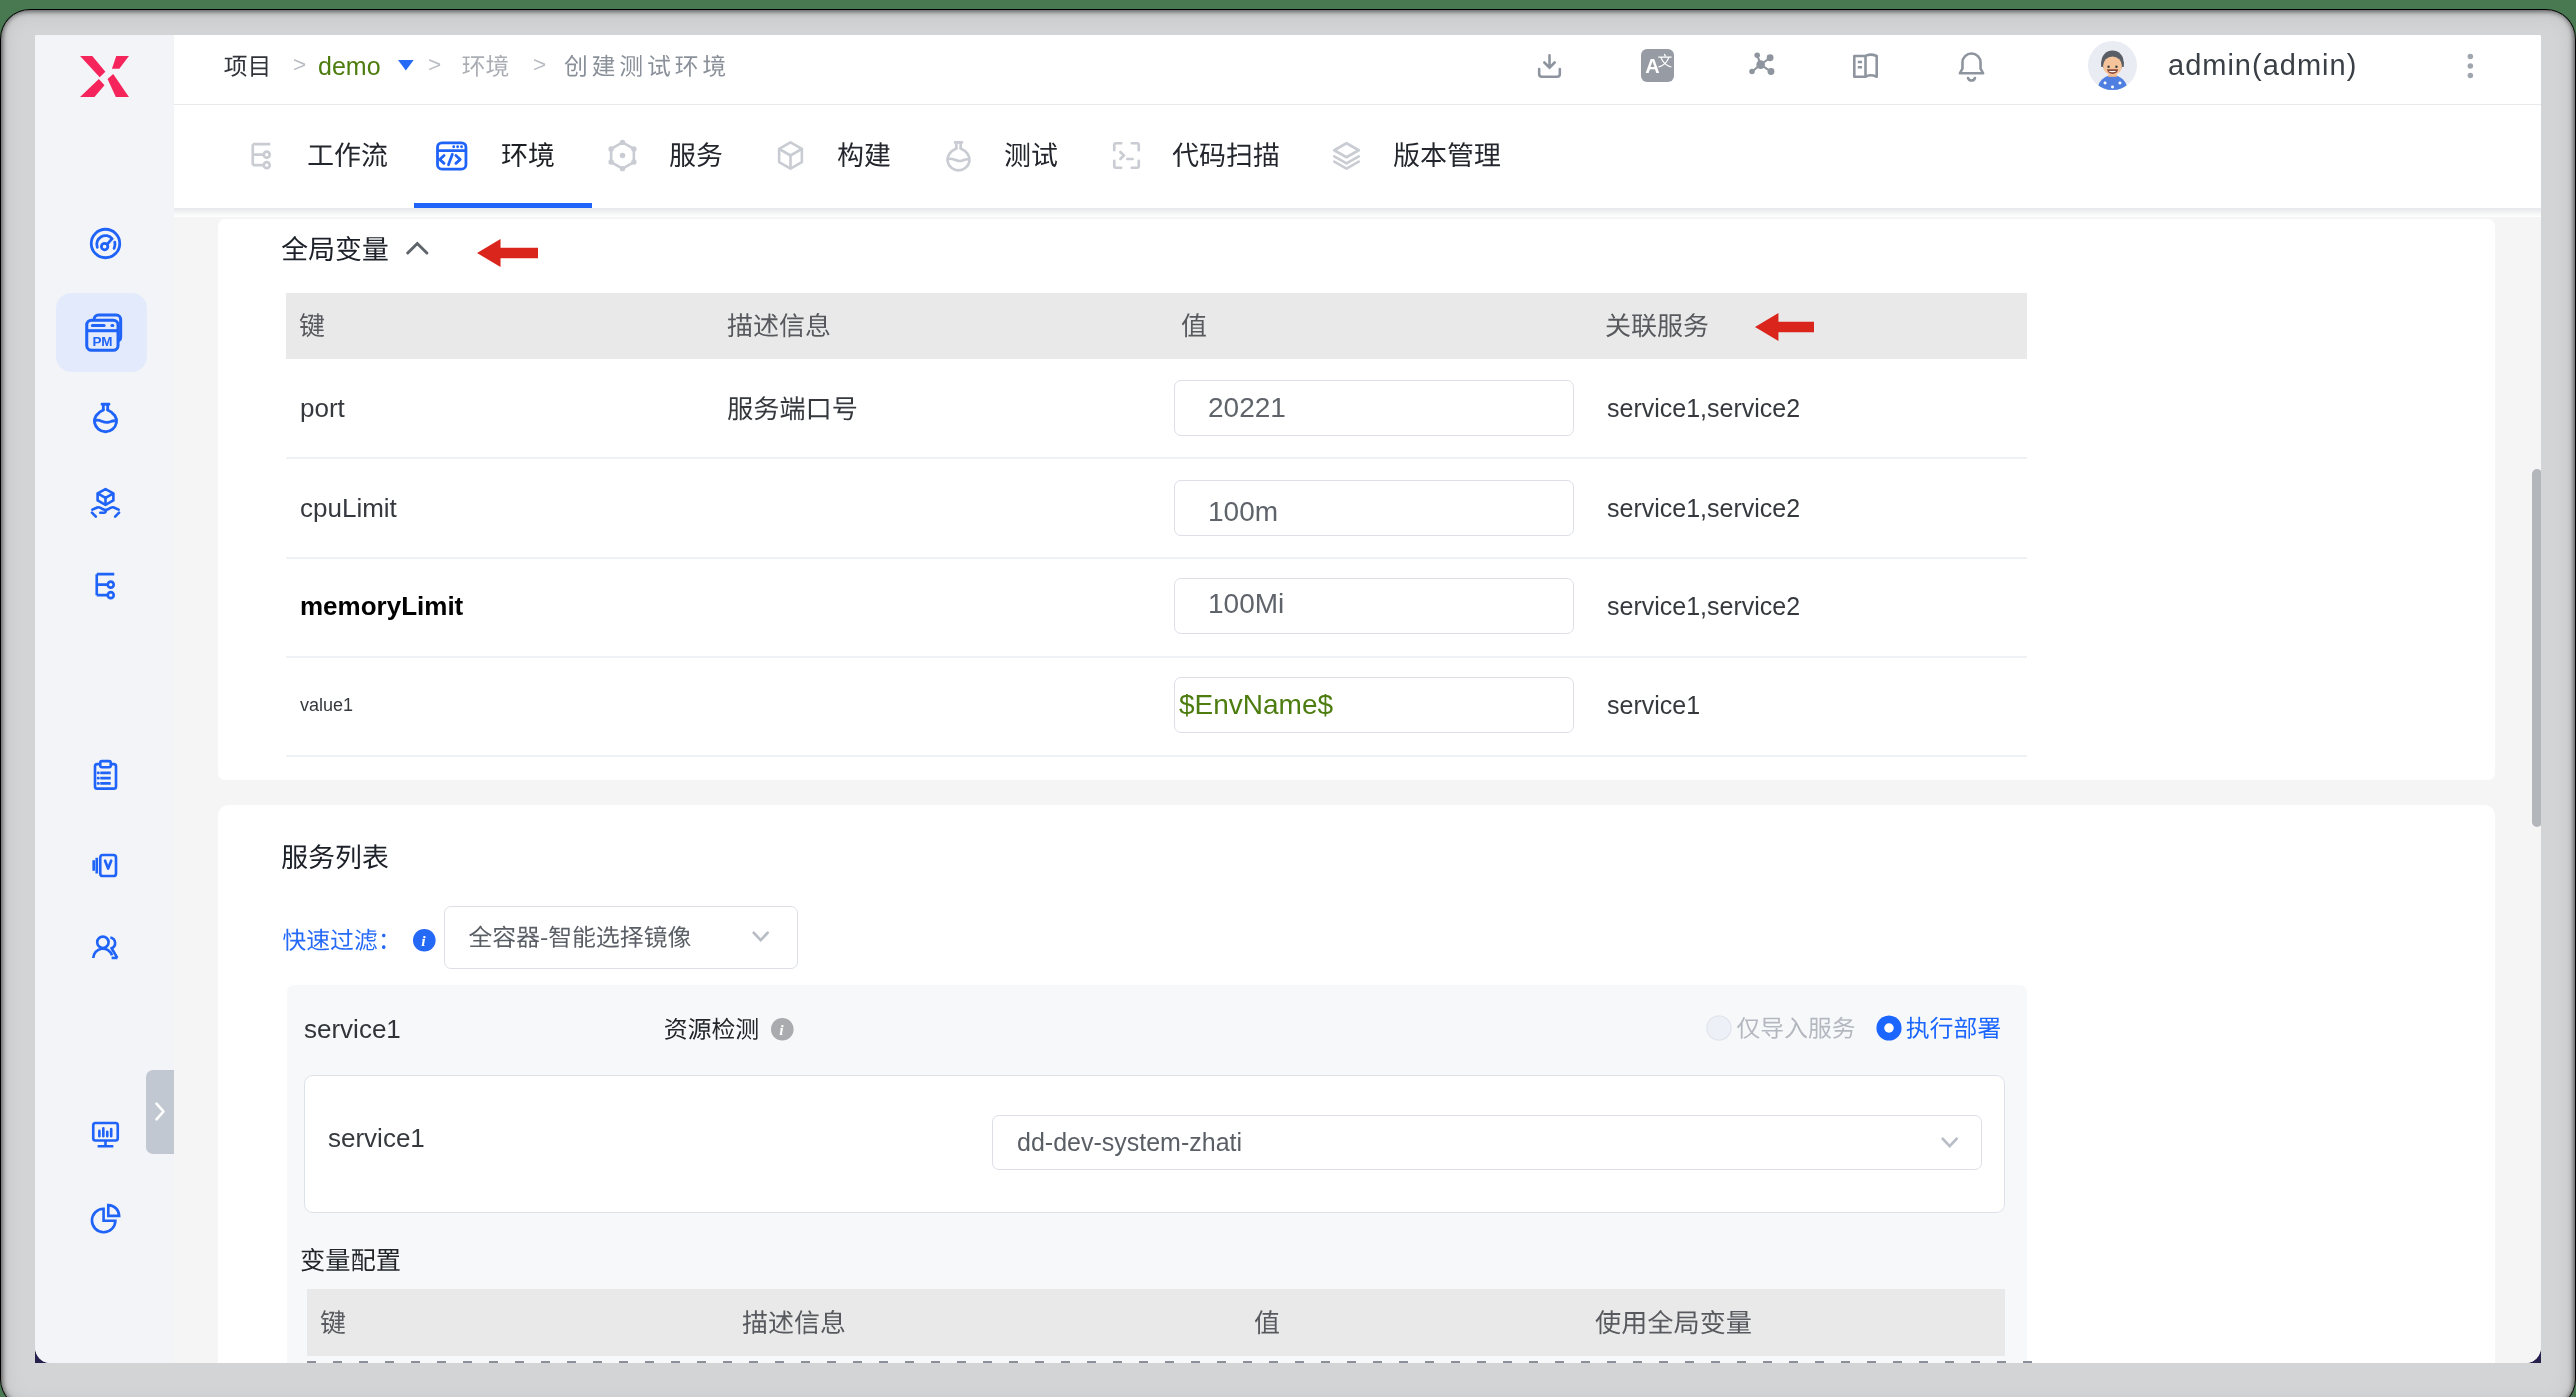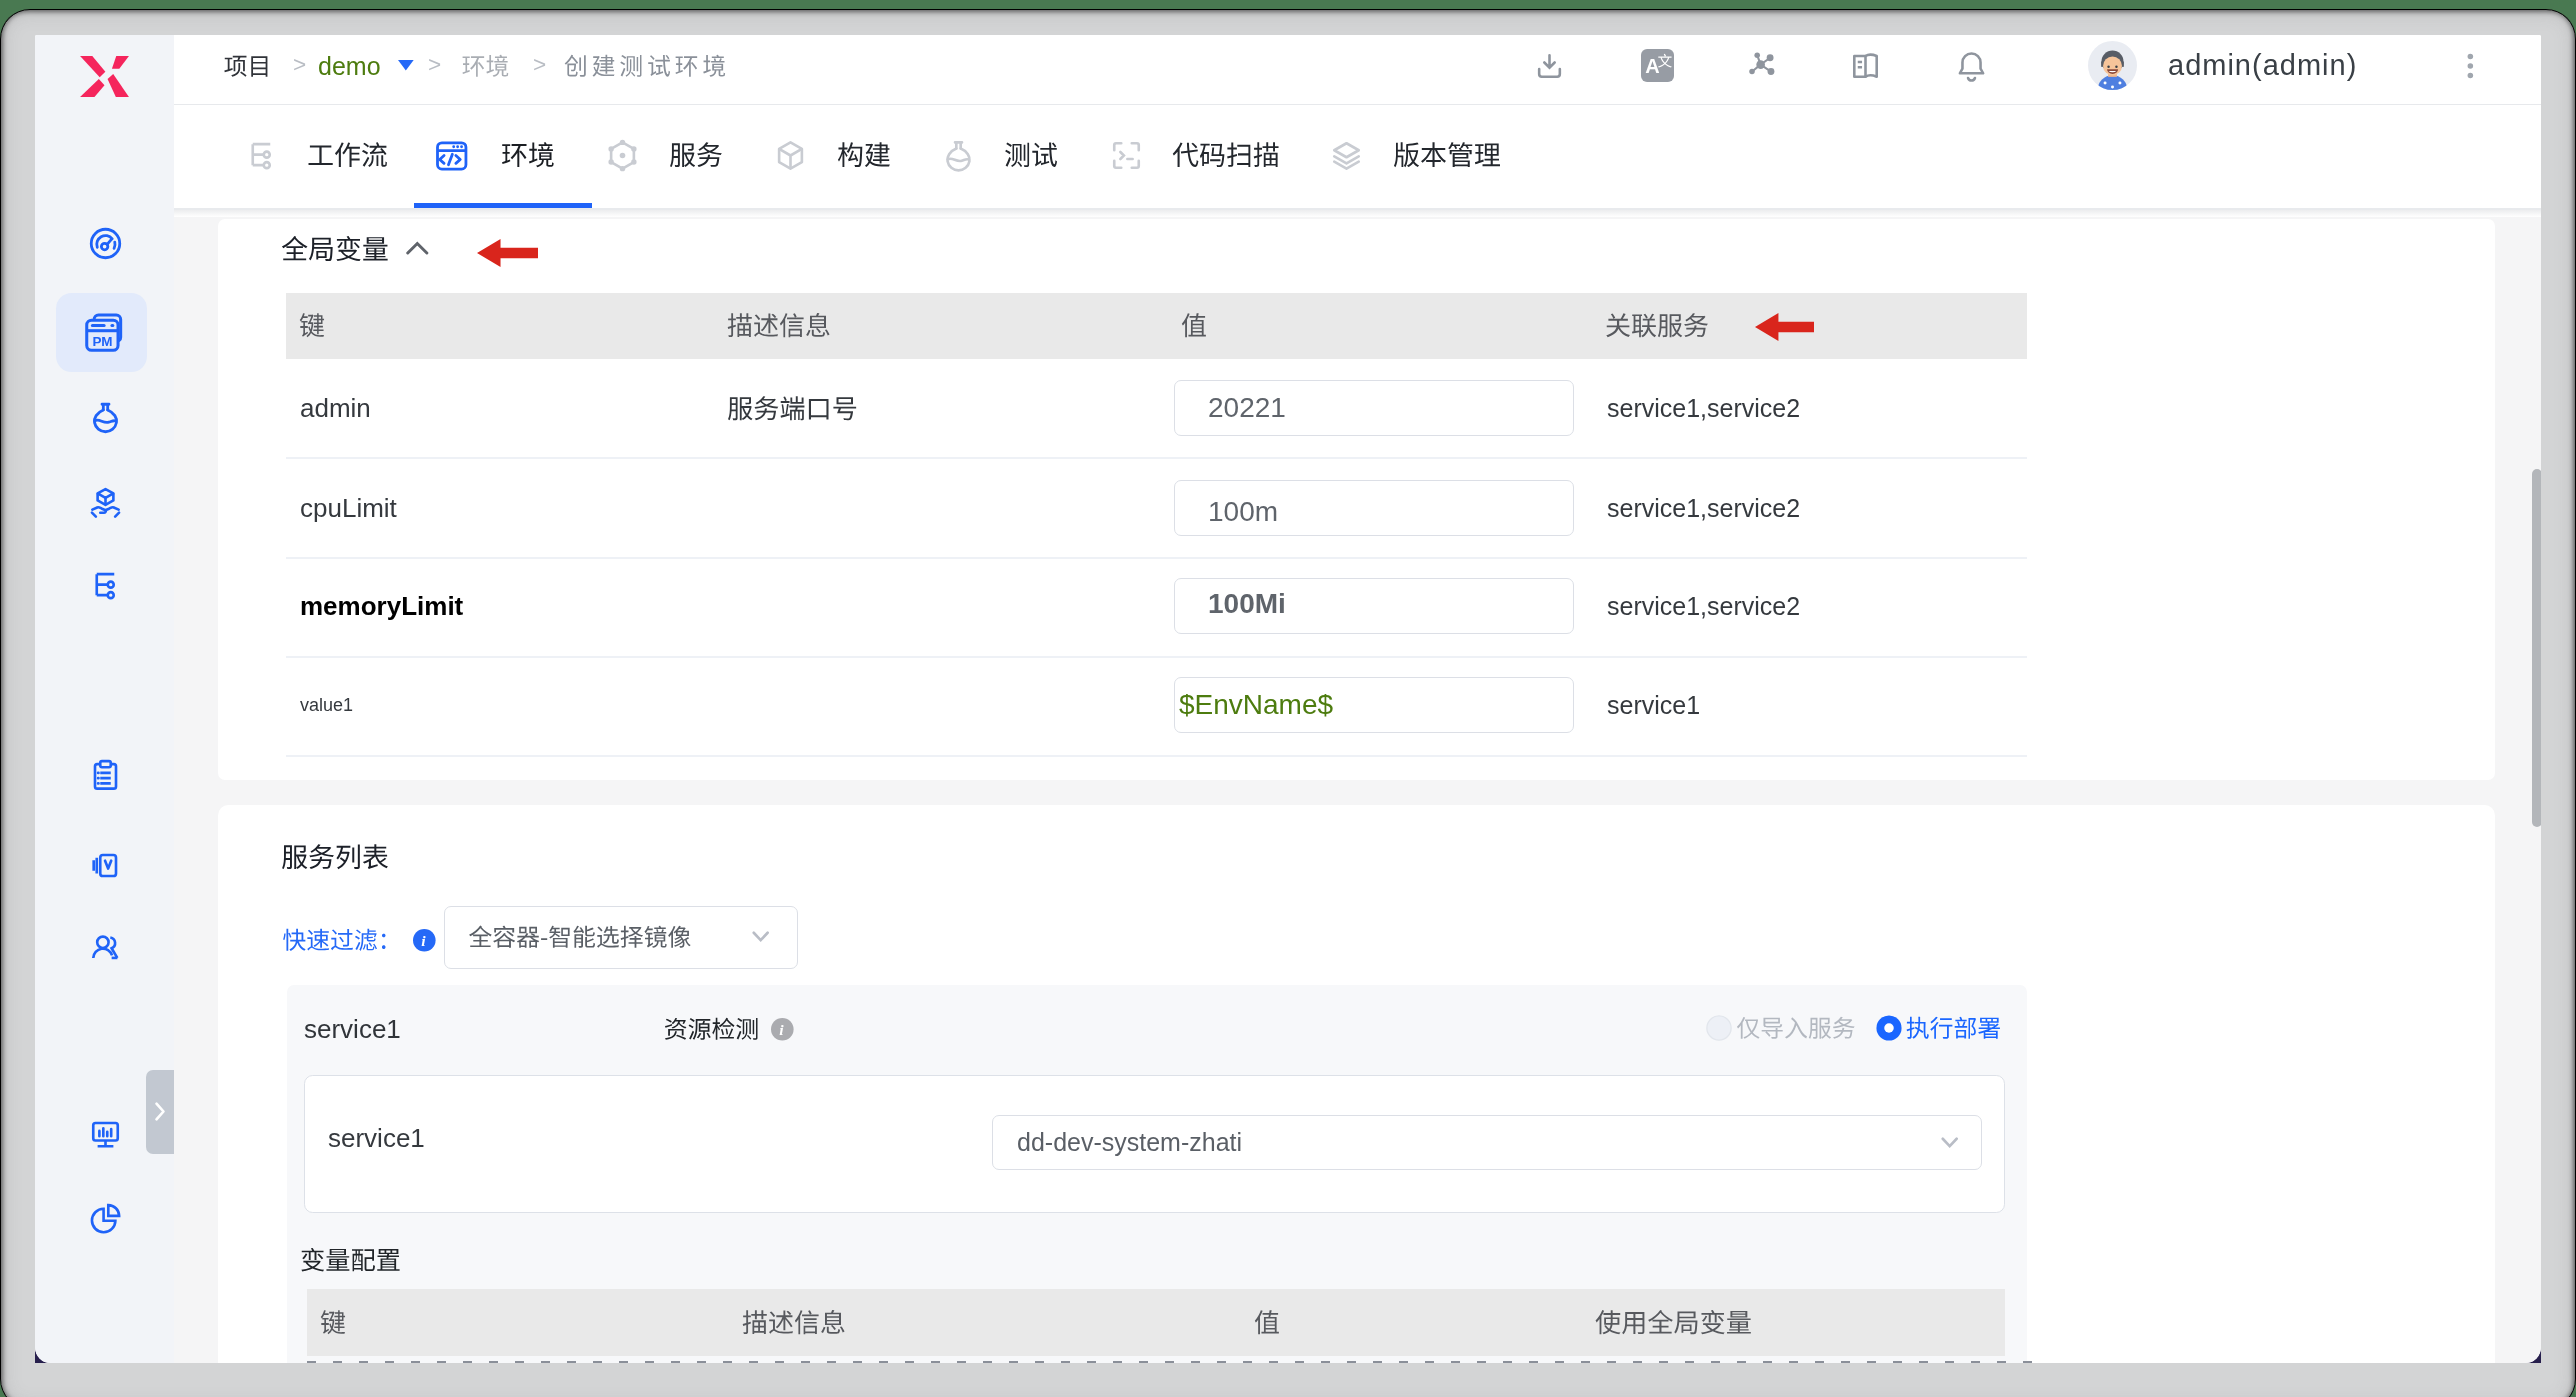--- a/index.html
+++ b/index.html
@@ -298,36 +298,36 @@
     </svg>
 <svg style="position:absolute;left:1146px;top:274px;overflow:visible" width="26" height="34" viewBox="0 -30.0 30 39.0">
       <path d="M18 -25.2C17.9 -24.3 17.7 -23.2 17.6 -22.1H9.9V-20.1H17.2C17 -19.1 16.9 -18.1 16.6 -17.3H11.5V-0.4H8.6V1.5H28.7V-0.4H26.1V-17.3H18.7C18.9 -18.1 19.2 -19.1 19.4 -20.1H27.8V-22.1H19.8L20.4 -25.1ZM13.5 -0.4V-2.9H24V-0.4ZM13.5 -11.4H24V-8.8H13.5ZM13.5 -13V-15.6H24V-13ZM13.5 -7.2H24V-4.6H13.5ZM7.9 -25.2C6.3 -20.6 3.7 -16.1 1 -13.2C1.3 -12.7 2 -11.5 2.2 -11C3.1 -11.9 4 -13 4.8 -14.2V2.4H6.9V-17.7C8.1 -19.8 9.1 -22.2 10 -24.5Z" fill="#57595e"></path>
     </svg>
 <svg style="position:absolute;left:1570px;top:274px;overflow:visible" width="104" height="34" viewBox="0 -30.0 120 39.0">
       <path d="M6.7 -24C7.9 -22.4 9.2 -20.2 9.7 -18.8H3.9V-16.6H13.8V-12.9C13.8 -12.4 13.8 -11.8 13.8 -11.2H2V-9H13.3C12.4 -5.8 9.5 -2.3 1.4 0.4C2 0.9 2.8 1.9 3.1 2.4C10.8 -0.3 14.1 -3.8 15.4 -7.3C18 -2.6 21.9 0.6 27.2 2.2C27.6 1.5 28.3 0.5 28.8 0C23.3 -1.3 19.2 -4.6 16.9 -9H28.1V-11.2H16.3L16.4 -12.9V-16.6H26.4V-18.8H20.5C21.6 -20.4 22.8 -22.5 23.8 -24.3L21.3 -25.1C20.6 -23.2 19.2 -20.6 18 -18.8H9.8L11.8 -19.9C11.2 -21.3 9.9 -23.4 8.6 -24.9Z M44.5 -23.8C45.8 -22.4 47 -20.4 47.5 -19.1L49.4 -20.2C48.9 -21.5 47.6 -23.3 46.4 -24.7ZM54.3 -24.7C53.6 -23 52.2 -20.6 51.1 -19H43.6V-16.9H49.1V-13.3L49 -11.4H42.8V-9.3H48.8C48.3 -5.9 46.6 -2 41.8 1.1C42.3 1.4 43.1 2.2 43.5 2.6C47.3 0 49.3 -3 50.3 -6C51.9 -2.2 54.3 0.7 57.5 2.4C57.8 1.8 58.5 1 59 0.5C55.2 -1.2 52.5 -4.9 51.2 -9.3H58.7V-11.4H51.3L51.3 -13.2V-16.9H57.5V-19H53.4C54.5 -20.4 55.6 -22.3 56.6 -24ZM31.1 -4 31.6 -1.9 39.4 -3.2V2.4H41.4V-3.6L43.9 -4L43.7 -6L41.4 -5.6V-21.9H42.7V-23.9H31.4V-21.9H33V-4.3ZM35.1 -21.9H39.4V-17.6H35.1ZM35.1 -15.7H39.4V-11.4H35.1ZM35.1 -9.5H39.4V-5.3L35.1 -4.6Z M63.2 -24.1V-13.3C63.2 -8.9 63.1 -2.9 61 1.4C61.6 1.6 62.5 2.1 62.9 2.4C64.2 -0.4 64.8 -4.2 65.1 -7.8H69.9V-0.3C69.9 0.1 69.7 0.2 69.3 0.2C68.9 0.3 67.7 0.3 66.3 0.2C66.6 0.8 66.8 1.8 66.9 2.4C68.9 2.4 70.1 2.4 70.9 2C71.7 1.6 72 0.9 72 -0.3V-24.1ZM65.3 -22H69.9V-17.1H65.3ZM65.3 -15H69.9V-9.9H65.2C65.2 -11.1 65.3 -12.3 65.3 -13.3ZM85.7 -11.7C85.1 -9.2 84 -6.9 82.7 -5C81.3 -7 80.2 -9.3 79.4 -11.7ZM74.6 -24V2.4H76.7V-11.7H77.5C78.5 -8.6 79.8 -5.7 81.5 -3.3C80.1 -1.6 78.5 -0.3 76.9 0.6C77.3 1 77.9 1.7 78.2 2.2C79.8 1.3 81.4 -0 82.8 -1.6C84.2 0.1 85.8 1.4 87.6 2.4C88 1.9 88.6 1.1 89.1 0.7C87.2 -0.2 85.5 -1.6 84.1 -3.3C86 -5.9 87.4 -9.3 88.2 -13.4L86.9 -13.9L86.5 -13.8H76.7V-21.9H85.2V-18.2C85.2 -17.8 85.1 -17.8 84.6 -17.7C84.1 -17.7 82.5 -17.7 80.7 -17.8C81 -17.2 81.3 -16.4 81.4 -15.8C83.7 -15.8 85.2 -15.8 86.2 -16.1C87.1 -16.5 87.4 -17.1 87.4 -18.2V-24Z M103.4 -11.4C103.3 -10.3 103 -9.4 102.8 -8.5H93.8V-6.5H102.1C100.4 -2.6 97 -0.6 91.7 0.4C92.1 0.9 92.7 1.9 92.9 2.3C98.9 0.9 102.6 -1.6 104.5 -6.5H113.6C113.1 -2.5 112.5 -0.7 111.8 -0.1C111.5 0.1 111.2 0.2 110.5 0.2C109.8 0.2 107.8 0.1 106 -0C106.3 0.5 106.6 1.4 106.7 2C108.5 2.1 110.2 2.1 111.2 2.1C112.3 2 113 1.8 113.6 1.2C114.7 0.3 115.3 -2 116 -7.4C116 -7.8 116.1 -8.5 116.1 -8.5H105.2C105.4 -9.3 105.6 -10.3 105.7 -11.2ZM112.3 -20.2C110.6 -18.4 108.1 -16.9 105.3 -15.8C102.9 -16.8 101 -18.1 99.7 -19.8L100.1 -20.2ZM101.5 -25.2C99.9 -22.6 96.9 -19.5 92.7 -17.4C93.2 -17 93.8 -16.2 94.1 -15.7C95.6 -16.5 97 -17.5 98.2 -18.5C99.5 -17.1 101 -15.9 102.7 -14.9C99.2 -13.8 95.2 -13 91.4 -12.7C91.7 -12.2 92.1 -11.3 92.3 -10.7C96.7 -11.2 101.2 -12.2 105.2 -13.7C108.7 -12.3 112.9 -11.5 117.6 -11.1C117.8 -11.7 118.3 -12.6 118.8 -13.1C114.8 -13.3 111.1 -13.9 107.9 -14.8C111.2 -16.5 114.1 -18.6 115.9 -21.3L114.5 -22.2L114.1 -22.1H101.9C102.6 -23 103.3 -23.9 103.8 -24.8Z" fill="#57595e"></path>
     </svg>
 <svg style="position:absolute;left:1720px;top:278px" width="59" height="28" viewBox="0 0 68 32" fill="none">
       <path d="M0 16.0 L27 0 V9.9 H68 V22.1 H27 V32 Z" fill="#d9251c"></path>
     </svg>
-<div style="position:absolute;left:265px;top:347px;height:52px;display:flex;align-items:center;font-size:26px;color:#35393e;font-weight:400;letter-spacing:0;white-space:pre">admin</div>
+<div style="position:absolute;left:265px;top:347px;height:52px;display:flex;align-items:center;font-size:26px;color:#35393e;font-weight:400;letter-spacing:0;white-space:pre">port</div>
 <svg style="position:absolute;left:692px;top:357px;overflow:visible" width="131" height="34" viewBox="0 -30.0 150 39.0">
       <path d="M3.2 -24.1V-13.3C3.2 -8.9 3.1 -2.9 1 1.4C1.6 1.6 2.5 2.1 2.9 2.4C4.2 -0.4 4.8 -4.2 5.1 -7.8H9.9V-0.3C9.9 0.1 9.7 0.2 9.3 0.2C8.9 0.3 7.6 0.3 6.3 0.2C6.6 0.8 6.8 1.8 6.9 2.4C8.9 2.4 10.1 2.4 10.9 2C11.7 1.6 12 0.9 12 -0.3V-24.1ZM5.3 -22H9.9V-17.1H5.3ZM5.3 -15H9.9V-9.9H5.2C5.2 -11.1 5.3 -12.3 5.3 -13.3ZM25.7 -11.7C25.1 -9.2 24 -6.9 22.7 -5C21.3 -7 20.2 -9.3 19.4 -11.7ZM14.6 -24V2.4H16.7V-11.7H17.5C18.4 -8.6 19.8 -5.7 21.5 -3.3C20.1 -1.6 18.5 -0.3 16.9 0.6C17.3 1 17.9 1.7 18.2 2.2C19.8 1.3 21.4 -0 22.8 -1.6C24.2 0.1 25.8 1.4 27.6 2.4C28 1.9 28.6 1.1 29.1 0.7C27.2 -0.2 25.5 -1.6 24.1 -3.3C25.9 -5.9 27.4 -9.3 28.2 -13.4L26.9 -13.9L26.5 -13.8H16.7V-21.9H25.2V-18.2C25.2 -17.8 25.1 -17.8 24.6 -17.7C24.1 -17.7 22.5 -17.7 20.7 -17.8C21 -17.2 21.3 -16.4 21.4 -15.8C23.7 -15.8 25.2 -15.8 26.2 -16.1C27.1 -16.5 27.4 -17.1 27.4 -18.2V-24Z M43.4 -11.4C43.3 -10.3 43 -9.4 42.8 -8.5H33.8V-6.5H42.1C40.4 -2.6 37 -0.6 31.7 0.4C32.1 0.9 32.7 1.9 32.9 2.3C38.9 0.9 42.6 -1.6 44.5 -6.5H53.6C53.1 -2.5 52.5 -0.7 51.8 -0.1C51.5 0.1 51.1 0.2 50.5 0.2C49.8 0.2 47.8 0.1 46 -0C46.3 0.5 46.6 1.4 46.7 2C48.5 2.1 50.2 2.1 51.2 2.1C52.3 2 53 1.8 53.6 1.2C54.7 0.3 55.3 -2 56 -7.4C56 -7.8 56.1 -8.5 56.1 -8.5H45.1C45.4 -9.3 45.6 -10.3 45.7 -11.2ZM52.3 -20.2C50.6 -18.4 48.1 -16.9 45.3 -15.8C42.9 -16.8 41 -18.1 39.7 -19.8L40.1 -20.2ZM41.5 -25.2C39.9 -22.6 36.9 -19.5 32.7 -17.4C33.2 -17 33.8 -16.2 34.1 -15.7C35.6 -16.5 37 -17.5 38.2 -18.5C39.5 -17.1 41 -15.9 42.7 -14.9C39.1 -13.8 35.2 -13 31.4 -12.7C31.7 -12.2 32.1 -11.3 32.3 -10.7C36.7 -11.2 41.2 -12.2 45.2 -13.7C48.7 -12.3 52.9 -11.5 57.6 -11.1C57.8 -11.7 58.3 -12.6 58.8 -13.1C54.8 -13.3 51.1 -13.9 47.9 -14.8C51.2 -16.5 54.1 -18.6 55.9 -21.3L54.5 -22.2L54.1 -22.1H41.9C42.6 -23 43.3 -23.9 43.8 -24.8Z M61.5 -19.6V-17.5H71.6V-19.6ZM62.5 -15.7C63.1 -12.3 63.7 -7.9 63.8 -5L65.6 -5.3C65.5 -8.2 64.9 -12.6 64.2 -16ZM64.5 -24.3C65.2 -22.9 66.1 -21 66.5 -19.8L68.5 -20.5C68.1 -21.7 67.2 -23.5 66.4 -24.9ZM72.2 -9.6V2.4H74.2V-7.6H76.9V2.1H78.7V-7.6H81.5V2H83.2V-7.6H86V0.3C86 0.6 86 0.7 85.7 0.7C85.4 0.7 84.7 0.7 83.8 0.7C84.1 1.2 84.4 1.9 84.5 2.5C85.8 2.5 86.6 2.4 87.3 2.1C87.9 1.8 88 1.3 88 0.3V-9.6H80.3L81.1 -12.3H88.7V-14.4H71.3V-12.3H78.6C78.5 -11.4 78.2 -10.4 78.1 -9.6ZM72.6 -23.7V-16.6H87.7V-23.7H85.5V-18.5H81V-25.1H78.8V-18.5H74.7V-23.7ZM68.7 -16.3C68.3 -12.7 67.6 -7.4 66.9 -4.1C64.8 -3.6 62.8 -3.1 61.3 -2.9L61.8 -0.6C64.7 -1.3 68.3 -2.2 71.8 -3.1L71.5 -5.2L68.7 -4.5C69.4 -7.7 70.1 -12.4 70.7 -15.9Z M93.8 -22.1V1.6H96.2V-0.9H113.9V1.5H116.3V-22.1ZM96.2 -3.2V-19.8H113.9V-3.2Z M127.8 -22H142.1V-17.9H127.8ZM125.5 -24V-15.9H144.4V-24ZM121.9 -13.2V-11.1H128.1C127.5 -9.3 126.7 -7.2 126.1 -5.7H141.8C141.2 -2.2 140.6 -0.6 139.9 0C139.5 0.3 139.2 0.3 138.4 0.3C137.6 0.3 135.4 0.3 133.3 0.1C133.7 0.7 134 1.6 134.1 2.2C136.2 2.3 138.2 2.4 139.2 2.3C140.3 2.3 141.1 2.1 141.8 1.5C142.9 0.5 143.6 -1.7 144.4 -6.8C144.4 -7.1 144.5 -7.8 144.5 -7.8H129.4L130.6 -11.1H148V-13.2Z" fill="#35393e"></path>
     </svg>
 <div style="position:absolute;left:1139px;top:345px;width:400px;height:56px;background:#fff;border:1.7px solid #dcdfe6;border-radius:7px;box-sizing:border-box"></div>
 <div style="position:absolute;left:1173px;top:345px;height:56px;display:flex;align-items:center;font-size:28px;color:#5f646b;font-weight:400;letter-spacing:0;white-space:pre">20221</div>
 <div style="position:absolute;left:1572px;top:348px;height:50px;display:flex;align-items:center;font-size:25px;color:#35393e;font-weight:400;letter-spacing:0;white-space:pre">service1,service2</div>
 <div style="position:absolute;left:251px;top:422px;width:1741px;height:1.7px;background:#eef1f6"></div>
 <div style="position:absolute;left:265px;top:447px;height:52px;display:flex;align-items:center;font-size:26px;color:#35393e;font-weight:400;letter-spacing:0;white-space:pre">cpuLimit</div>
 <div style="position:absolute;left:1139px;top:445px;width:400px;height:56px;background:#fff;border:1.7px solid #dcdfe6;border-radius:7px;box-sizing:border-box"></div>
 <div style="position:absolute;left:1173px;top:445px;height:63px;display:flex;align-items:center;font-size:28px;color:#5f646b;font-weight:400;letter-spacing:0;white-space:pre">100m</div>
 <div style="position:absolute;left:1572px;top:448px;height:50px;display:flex;align-items:center;font-size:25px;color:#35393e;font-weight:400;letter-spacing:0;white-space:pre">service1,service2</div>
 <div style="position:absolute;left:251px;top:522px;width:1741px;height:1.7px;background:#eef1f6"></div>
 <div style="position:absolute;left:265px;top:545px;height:52px;display:flex;align-items:center;font-size:26px;color:#000000;font-weight:700;letter-spacing:0;white-space:pre">memoryLimit</div>
 <div style="position:absolute;left:1139px;top:543px;width:400px;height:56px;background:#fff;border:1.7px solid #dcdfe6;border-radius:7px;box-sizing:border-box"></div>
-<div style="position:absolute;left:1173px;top:543px;height:52px;display:flex;align-items:center;font-size:28px;color:#5f646b;font-weight:700;letter-spacing:0;white-space:pre">100Mi</div>
+<div style="position:absolute;left:1173px;top:543px;height:52px;display:flex;align-items:center;font-size:28px;color:#5f646b;font-weight:400;letter-spacing:0;white-space:pre">100Mi</div>
 <div style="position:absolute;left:1572px;top:546px;height:50px;display:flex;align-items:center;font-size:25px;color:#35393e;font-weight:400;letter-spacing:0;white-space:pre">service1,service2</div>
 <div style="position:absolute;left:251px;top:621px;width:1741px;height:1.7px;background:#eef1f6"></div>
 <div style="position:absolute;left:265px;top:644px;height:52px;display:flex;align-items:center;font-size:18px;color:#35393e;font-weight:400;letter-spacing:0;white-space:pre">value1</div>
 <div style="position:absolute;left:1139px;top:642px;width:400px;height:56px;background:#fff;border:1.7px solid #dcdfe6;border-radius:7px;box-sizing:border-box"></div>
 <div style="position:absolute;left:1144px;top:642px;height:56px;display:flex;align-items:center;font-size:28px;color:#4d7c0f;font-weight:400;letter-spacing:0;white-space:pre">$EnvName$</div>
 <div style="position:absolute;left:1572px;top:645px;height:50px;display:flex;align-items:center;font-size:25px;color:#35393e;font-weight:400;letter-spacing:0;white-space:pre">service1</div>
 <div style="position:absolute;left:251px;top:720px;width:1741px;height:1.7px;background:#eef1f6"></div>
 <div style="position:absolute;left:183px;top:770px;width:2277px;height:558px;background:#fff;border-radius:10.4px 10.4px 0 0"></div>
 <svg style="position:absolute;left:246px;top:805px;overflow:visible" width="108" height="35" viewBox="0 -31.0 124 40.3">
       <path d="M3.3 -24.9V-13.8C3.3 -9.2 3.2 -2.9 1.1 1.4C1.6 1.6 2.5 2.1 2.9 2.5C4.4 -0.4 5 -4.3 5.3 -8H10.2V-0.3C10.2 0.1 10 0.2 9.6 0.2C9.2 0.3 7.9 0.3 6.5 0.2C6.8 0.9 7.1 1.9 7.1 2.5C9.2 2.5 10.5 2.4 11.3 2C12.1 1.7 12.4 1 12.4 -0.3V-24.9ZM5.5 -22.7H10.2V-17.6H5.5ZM5.5 -15.5H10.2V-10.2H5.4C5.4 -11.5 5.5 -12.7 5.5 -13.8ZM26.6 -12.1C25.9 -9.5 24.8 -7.2 23.5 -5.1C22 -7.2 20.9 -9.6 20.1 -12.1ZM15.1 -24.8V2.5H17.3V-12.1H18.1C19.1 -8.9 20.4 -5.9 22.2 -3.4C20.8 -1.7 19.1 -0.3 17.4 0.6C17.9 1 18.5 1.8 18.8 2.3C20.5 1.3 22.1 -0 23.5 -1.7C25 0.1 26.7 1.5 28.6 2.5C28.9 2 29.6 1.1 30.1 0.7C28.1 -0.2 26.4 -1.6 24.9 -3.4C26.8 -6.1 28.3 -9.6 29.2 -13.9L27.8 -14.4L27.4 -14.3H17.3V-22.6H26V-18.8C26 -18.4 25.9 -18.4 25.4 -18.3C24.9 -18.3 23.3 -18.3 21.4 -18.4C21.7 -17.8 22 -17 22.1 -16.4C24.5 -16.4 26.1 -16.4 27 -16.7C28 -17 28.3 -17.6 28.3 -18.8V-24.8Z M44.8 -11.8C44.7 -10.7 44.5 -9.7 44.2 -8.7H34.9V-6.7H43.5C41.7 -2.7 38.3 -0.6 32.8 0.4C33.2 0.9 33.8 1.9 34 2.4C40.2 1 44 -1.6 46 -6.7H55.4C54.9 -2.6 54.3 -0.7 53.6 -0.1C53.2 0.2 52.9 0.2 52.2 0.2C51.5 0.2 49.4 0.2 47.5 -0C47.9 0.6 48.2 1.4 48.2 2C50.1 2.1 51.9 2.2 52.9 2.1C54 2.1 54.7 1.9 55.4 1.3C56.5 0.3 57.2 -2 57.8 -7.7C57.9 -8 58 -8.7 58 -8.7H46.7C46.9 -9.6 47.1 -10.6 47.2 -11.6ZM54.1 -20.9C52.3 -19 49.7 -17.5 46.8 -16.3C44.3 -17.4 42.4 -18.7 41 -20.4L41.5 -20.9ZM42.8 -26.1C41.2 -23.4 38.2 -20.2 33.8 -17.9C34.3 -17.6 34.9 -16.7 35.2 -16.2C36.8 -17.1 38.3 -18.1 39.5 -19.1C40.8 -17.6 42.3 -16.4 44.1 -15.4C40.5 -14.2 36.4 -13.5 32.4 -13.1C32.8 -12.6 33.2 -11.7 33.4 -11.1C37.9 -11.6 42.6 -12.6 46.7 -14.2C50.3 -12.7 54.7 -11.8 59.5 -11.4C59.8 -12.1 60.3 -13 60.8 -13.5C56.6 -13.8 52.8 -14.4 49.5 -15.3C52.9 -17 55.9 -19.2 57.7 -22L56.3 -23L55.9 -22.8H43.3C44.1 -23.7 44.7 -24.7 45.3 -25.6Z M81.9 -22.4V-5.1H84.2V-22.4ZM88.3 -25.9V-0.5C88.3 -0 88.1 0.1 87.6 0.1C87.1 0.2 85.5 0.2 83.8 0.1C84.1 0.7 84.5 1.7 84.6 2.4C87 2.4 88.4 2.3 89.3 2C90.3 1.6 90.6 0.9 90.6 -0.6V-25.9ZM67.6 -9.4C69.2 -8.3 71.1 -6.8 72.3 -5.6C70.2 -2.6 67.5 -0.5 64.4 0.7C64.9 1.1 65.6 2 65.8 2.6C72.4 -0.3 77.2 -6.4 78.8 -17.1L77.3 -17.5L76.9 -17.5H70C70.5 -18.9 70.9 -20.5 71.3 -22.1H79.7V-24.4H63.9V-22.1H68.9C67.9 -17.4 66.1 -13 63.6 -10.1C64.2 -9.8 65.1 -9 65.4 -8.6C66.9 -10.4 68.1 -12.7 69.2 -15.3H76.2C75.6 -12.4 74.7 -9.8 73.6 -7.7C72.4 -8.7 70.5 -10.1 68.9 -11.1Z M100.8 2.4C101.5 2 102.7 1.6 111.3 -1.2C111.2 -1.7 111 -2.6 110.9 -3.2L103.4 -1V-7.8C105.2 -9.1 106.9 -10.4 108.3 -11.9C110.7 -5.4 115 -0.7 121.4 1.4C121.8 0.8 122.5 -0.1 123 -0.6C119.9 -1.5 117.3 -3 115.1 -5C117.1 -6.2 119.3 -7.8 121.1 -9.4L119.2 -10.7C117.9 -9.4 115.7 -7.7 113.8 -6.4C112.5 -8 111.4 -9.9 110.5 -11.9H122V-13.9H109.6V-16.7H119.6V-18.6H109.6V-21.3H121V-23.3H109.6V-26H107.3V-23.3H96.3V-21.3H107.3V-18.6H97.8V-16.7H107.3V-13.9H95V-11.9H105.3C102.4 -9.3 98 -6.9 94.1 -5.7C94.6 -5.2 95.3 -4.3 95.7 -3.8C97.4 -4.4 99.2 -5.3 101 -6.3V-1.7C101 -0.5 100.3 0.1 99.8 0.3C100.2 0.8 100.7 1.9 100.8 2.4Z" fill="#1d2129"></path>

